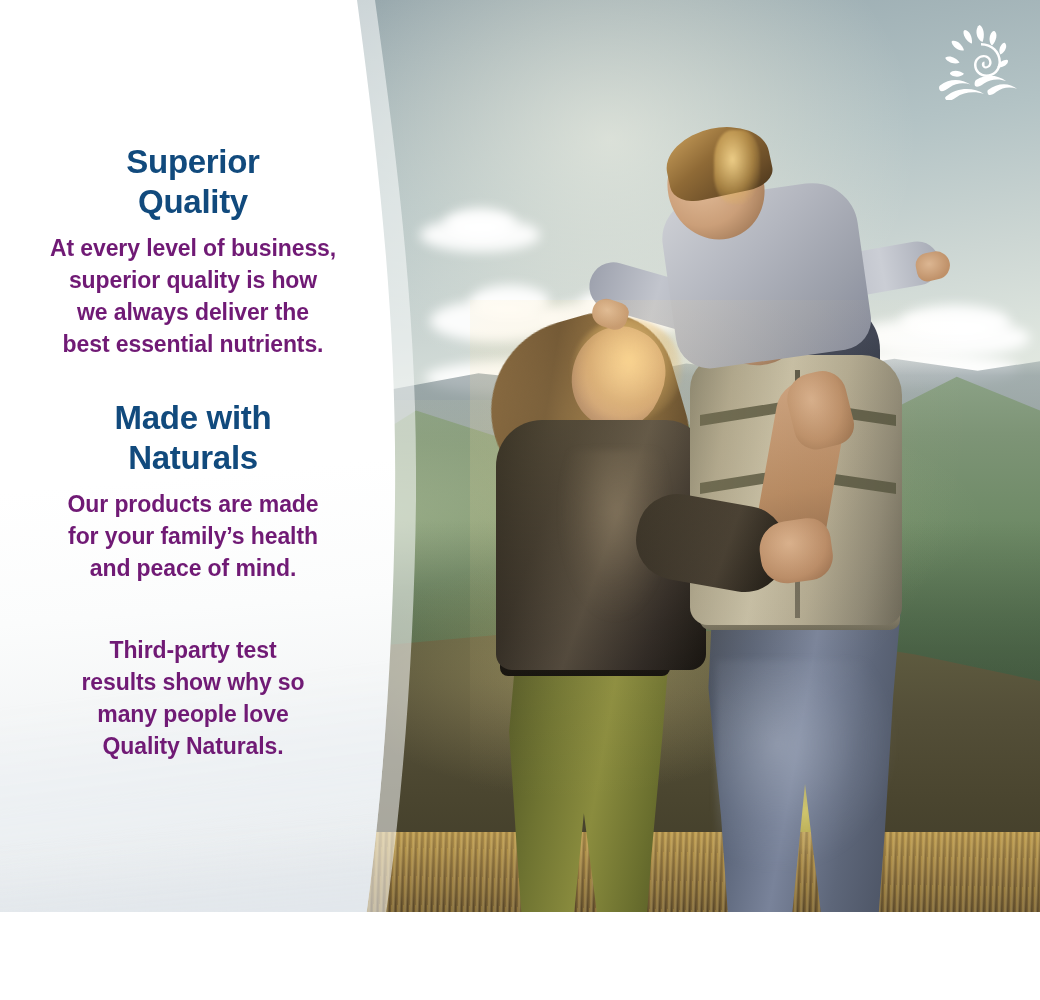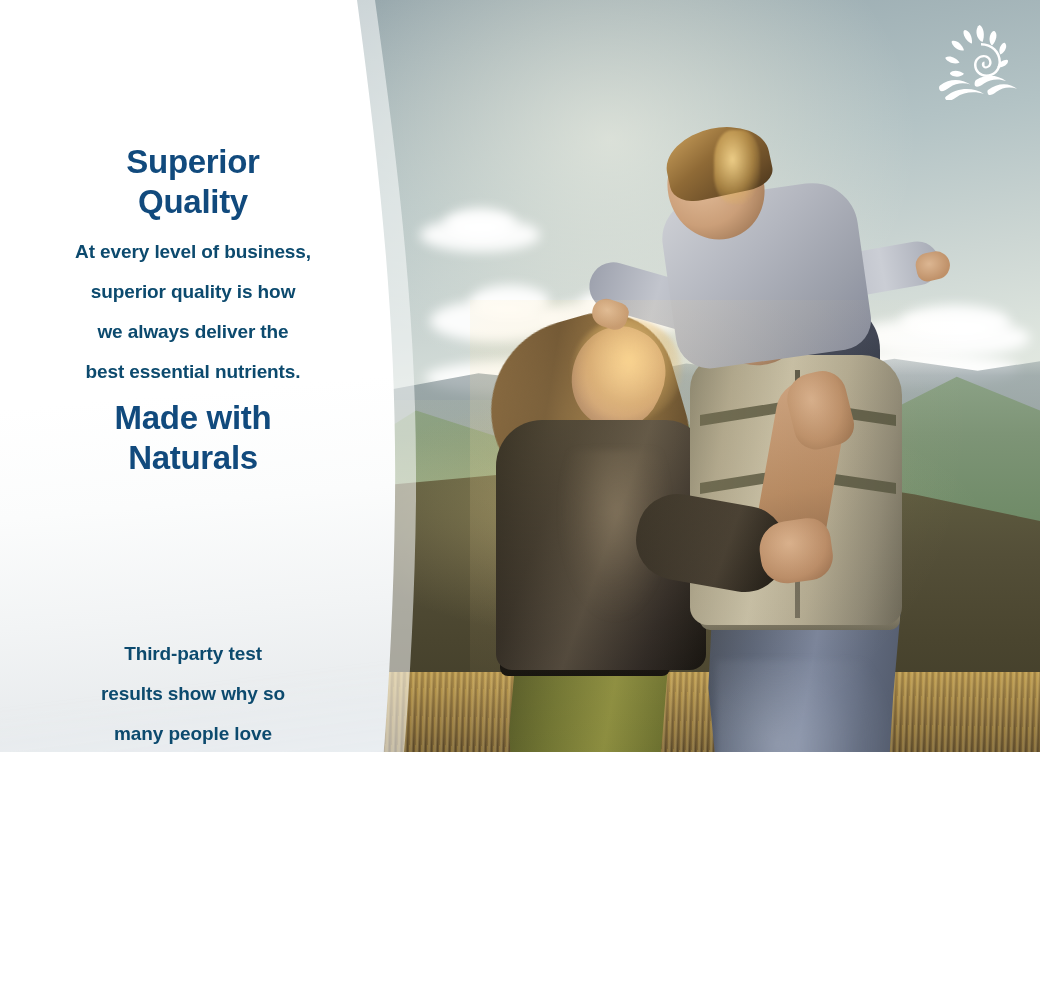--- a/index.html
+++ b/index.html
@@ -7,21 +7,21 @@
     margin: 0;
     padding: 0;
     background: #ffffff;
   }
   body {
     font-family: "Liberation Sans", sans-serif;
   }
   .stage {
     position: relative;
     width: 1040px;
-    height: 752px;
+    height: 912px;
     overflow: hidden;
     background: #cfd6d8;
   }
 
   
   .photo {
     position: absolute;
     inset: 0;
     overflow: hidden;
   }
@@ -371,25 +371,25 @@
     color: #114A7D;
     font-family: "Liberation Sans", sans-serif;
     font-size: 33px;
     font-weight: bold;
     line-height: 40px;
     letter-spacing: -0.3px;
     white-space: pre-line;
   }
   .v-body {
     margin: 10px 0 0 0;
-    color: #0c4a6e;
+    color: #701a75;
     font-family: "Liberation Sans", sans-serif;
-    font-size: 19px;
+    font-size: 23px;
     font-weight: 600;
-    line-height: 40px;
+    line-height: 32px;
     letter-spacing: -0.1px;
     white-space: pre-line;
   }
 
   
   .logo {
     position: absolute;
     right: 18px;
     top: 20px;
     width: 90px;
@@ -480,27 +480,30 @@
 Quality</h2>
       <p class="v-body">At every level of business,
 superior quality is how
 we always deliver the
 best essential nutrients.</p>
     </div>
 
     <div class="value-block b2">
       <h2 class="v-title">Made with
 Naturals</h2>
+      <p class="v-body">Our products are made
+for your family’s health
+and peace of mind.</p>
     </div>
 
     <div class="value-block b3">
       <p class="v-body">Third-party test
 results show why so
 many people love
-Nordic Naturals.</p>
+Quality Naturals.</p>
     </div>
 
   </div>
 
   <div class="logo">
     <svg viewBox="0 0 90 80" width="90" height="80" aria-hidden="true">
       <g fill="#ffffff">
 
         <path d="M47.5 5 C52 7 53 16 50.5 22 C48 21 45 18 44.5 13 C44.2 9.5 45.3 6.2 47.5 5 Z"></path>
         <path d="M33 10 C37.5 10.5 40.5 17 40 23.5 C37 22.8 33.5 19.5 32 15.2 C31 12.2 31.3 10.3 33 10 Z"></path>

